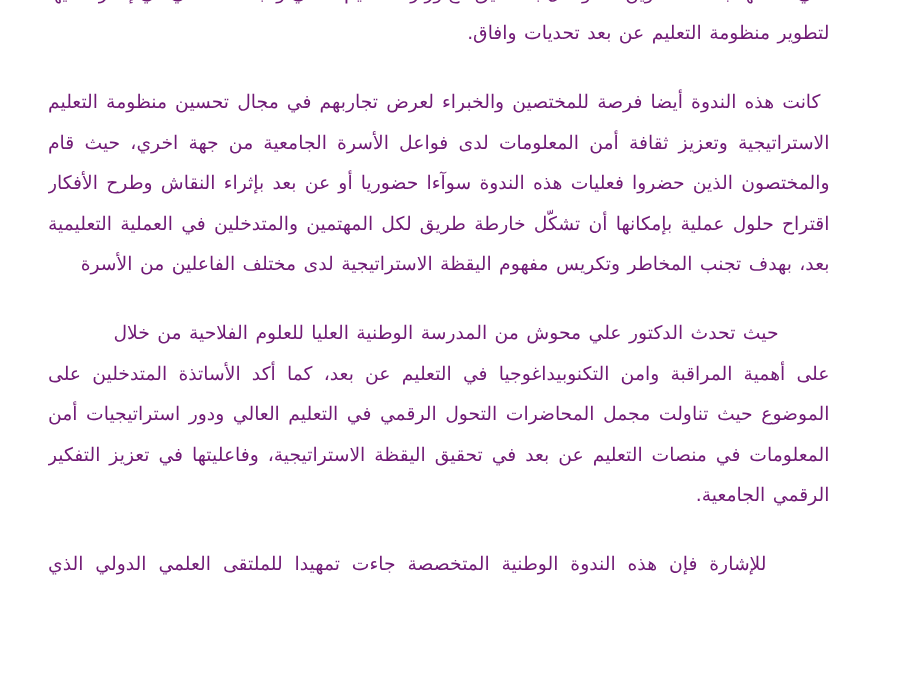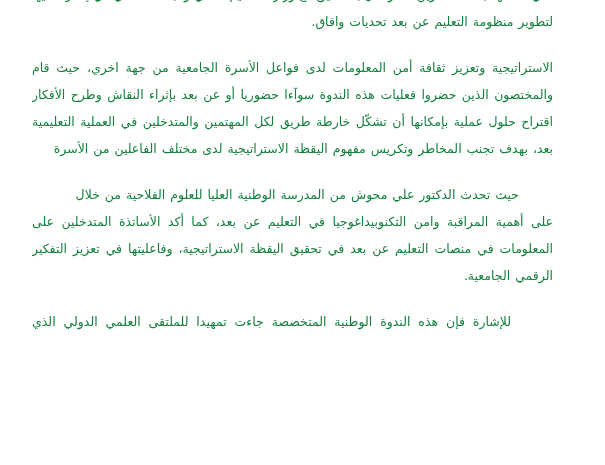--- a/index.html
+++ b/index.html
@@ -8,21 +8,21 @@
     background: #ffffff;
   }
   .page {
     position: relative;
     width: 605px;
     height: 465px;
     background: #ffffff;
     overflow: hidden;
     direction: rtl;
     font-family: "DejaVu Sans", "DejaVu Serif", sans-serif;
-    color: #15803d;
+    color: #701a75;
   }
   .content {
     padding: 0 52px 0 32px; 
   }
   
   .clipped {
     height: 8px;
     overflow: hidden;
   }
   .clipped .inner {
@@ -61,28 +61,30 @@
 
     <div class="clipped">
       <span class="inner">التي نظمتها جامعة التكوين المتواصل بالتنسيق مع وزارة التعليم العالي والبحث العلمي في إطار سعيها</span>
     </div>
 
     <div id="paragraphs">
         <div class="para">
           <div class="line r">لتطوير منظومة التعليم عن بعد تحديات وافاق.</div>
         </div>
         <div class="para">
+          <div class="line j" style="padding-right: 6px;">كانت هذه الندوة أيضا فرصة للمختصين والخبراء لعرض تجاربهم في مجال تحسين منظومة التعليم</div>
           <div class="line j">الاستراتيجية وتعزيز ثقافة أمن المعلومات لدى فواعل الأسرة الجامعية من جهة اخري، حيث قام الباحثون</div>
           <div class="line j">والمختصون الذين حضروا فعليات هذه الندوة سوآءا حضوريا أو عن بعد بإثراء النقاش وطرح الأفكار مع</div>
           <div class="line j">اقتراح حلول عملية بإمكانها أن تشكّل خارطة طريق لكل المهتمين والمتدخلين في العملية التعليمية عن</div>
           <div class="line r">بعد، بهدف تجنب المخاطر وتكريس مفهوم اليقظة الاستراتيجية لدى مختلف الفاعلين من الأسرة الجامعية.</div>
         </div>
         <div class="para">
           <div class="line r" style="padding-right: 34px;">حيث تحدث الدكتور علي محوش من المدرسة الوطنية العليا للعلوم الفلاحية من خلال محاضرته</div>
           <div class="line j">على أهمية المراقبة وامن التكنوبيداغوجيا في التعليم عن بعد، كما أكد الأساتذة المتدخلين على أهمية</div>
+          <div class="line j">الموضوع حيث تناولت مجمل المحاضرات التحول الرقمي في التعليم العالي ودور استراتيجيات أمن</div>
           <div class="line j">المعلومات في منصات التعليم عن بعد في تحقيق اليقظة الاستراتيجية، وفاعليتها في تعزيز التفكير الإبداعي</div>
           <div class="line r">الرقمي الجامعية.</div>
         </div>
         <div class="para">
           <div class="line j" style="padding-right: 42px;">للإشارة فإن هذه الندوة الوطنية المتخصصة جاءت تمهيدا للملتقى العلمي الدولي الذي ستنظمه</div>
         </div>
       </div>
 
   </div>
 </div>

